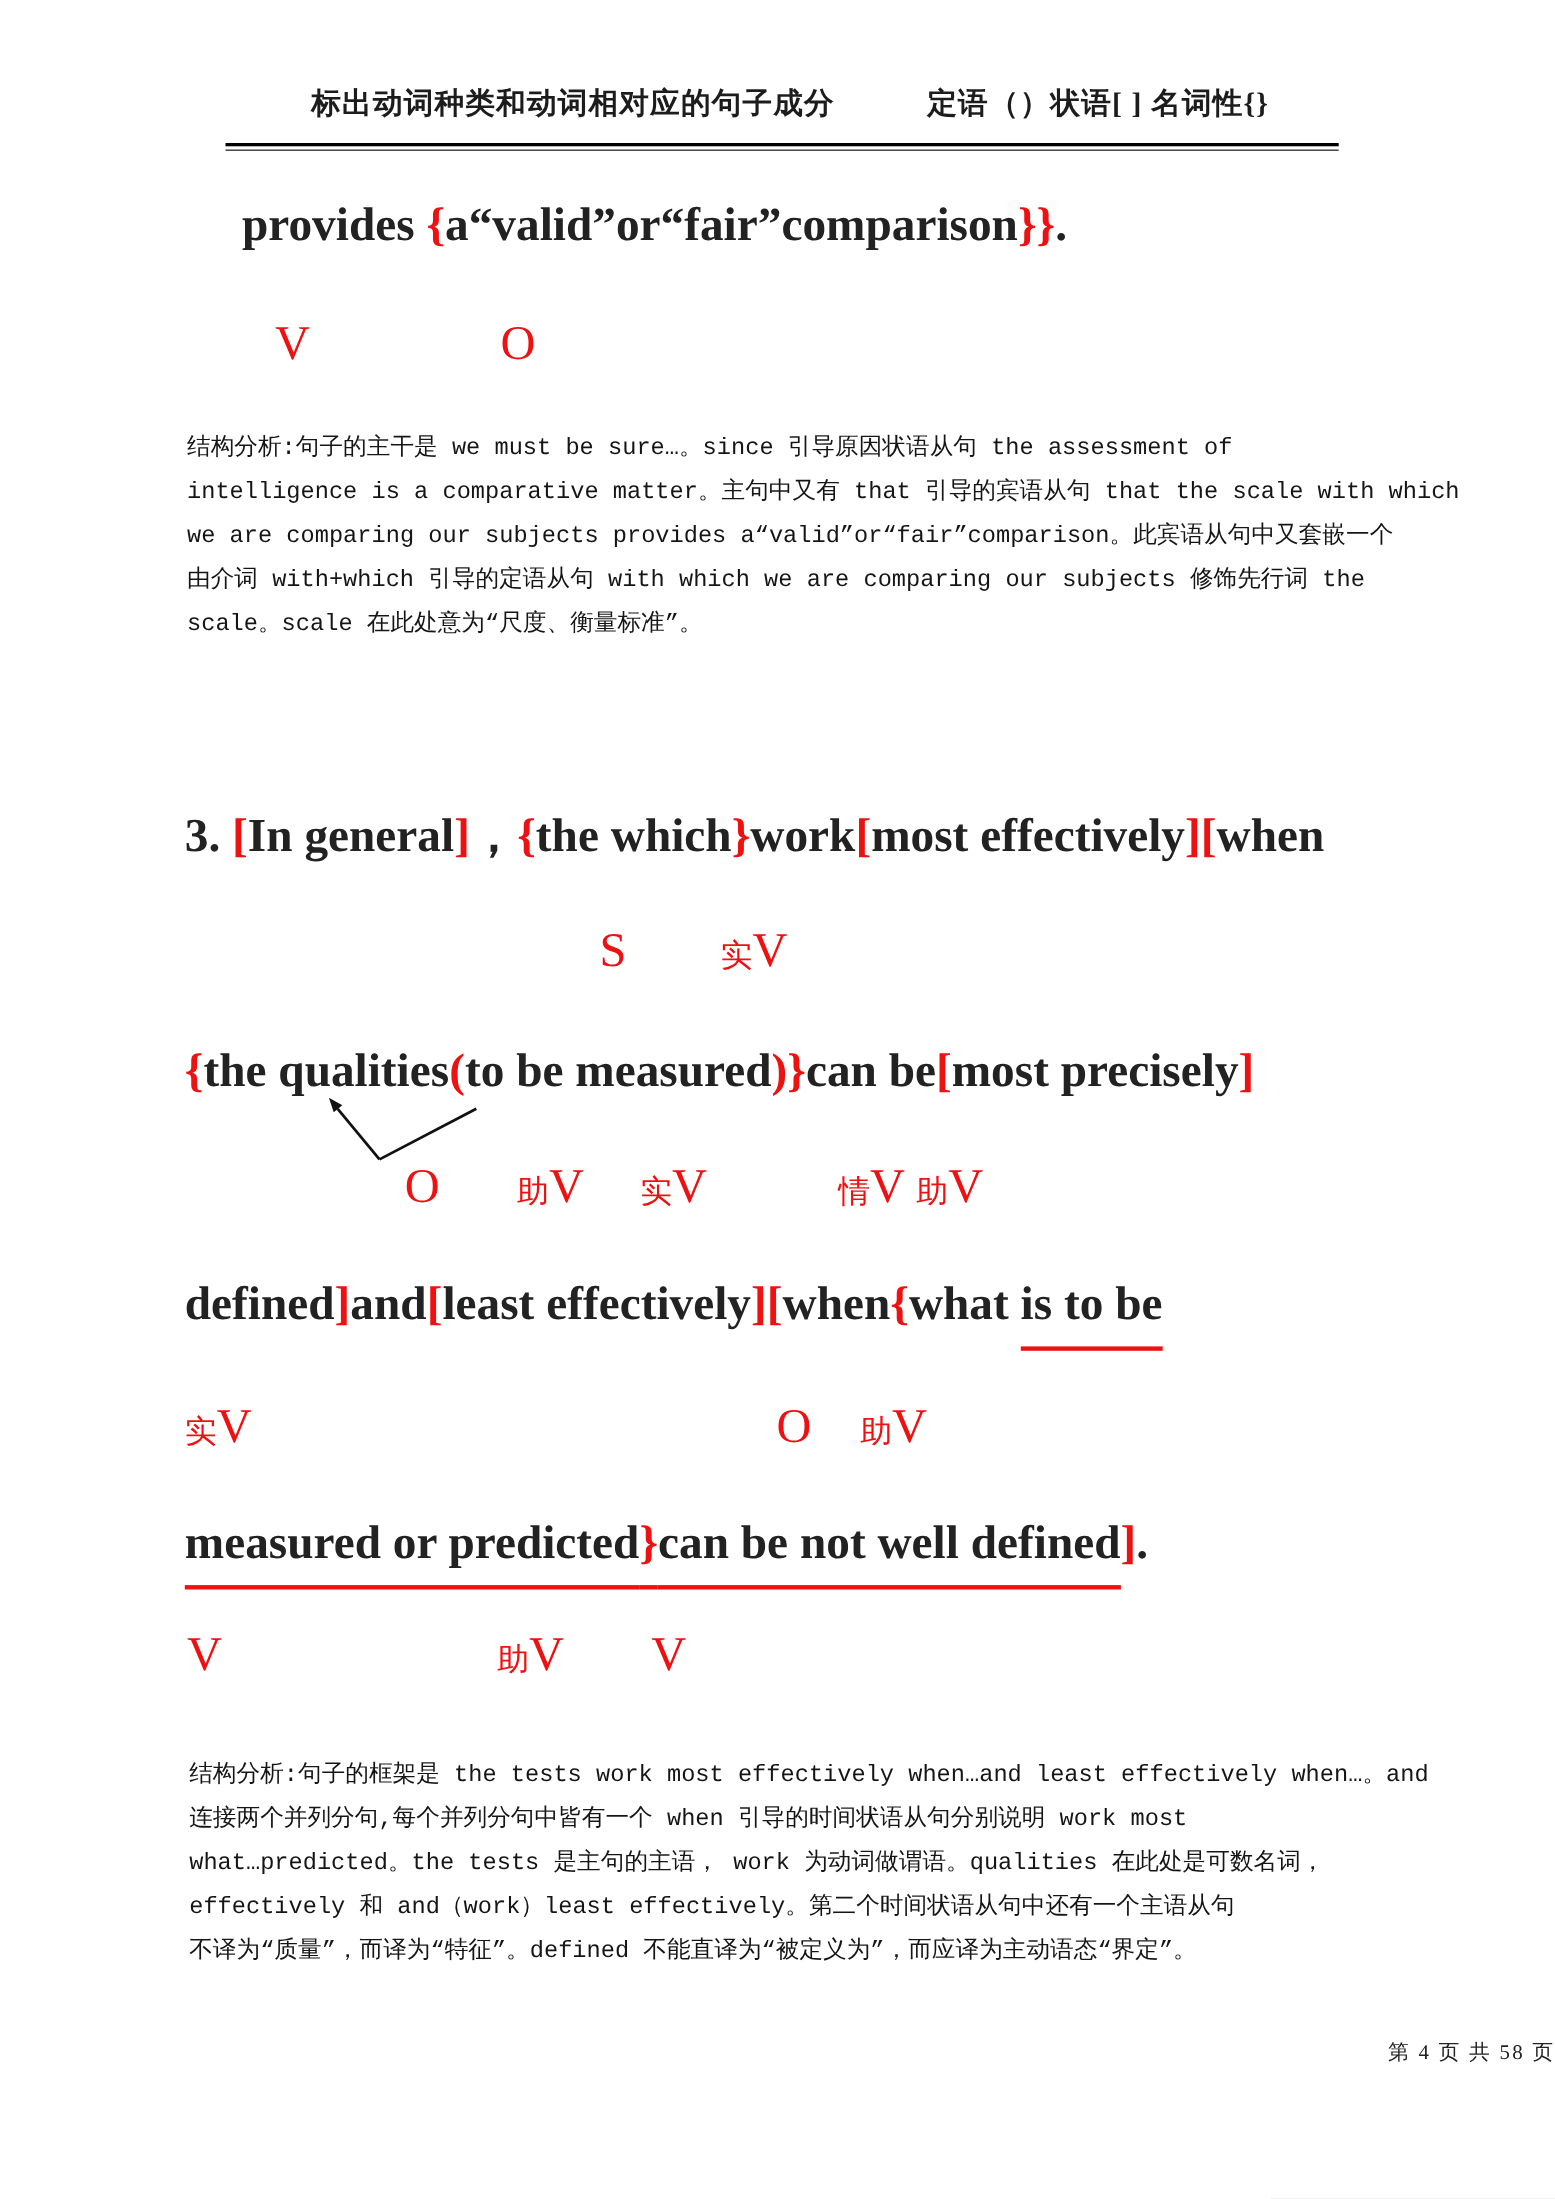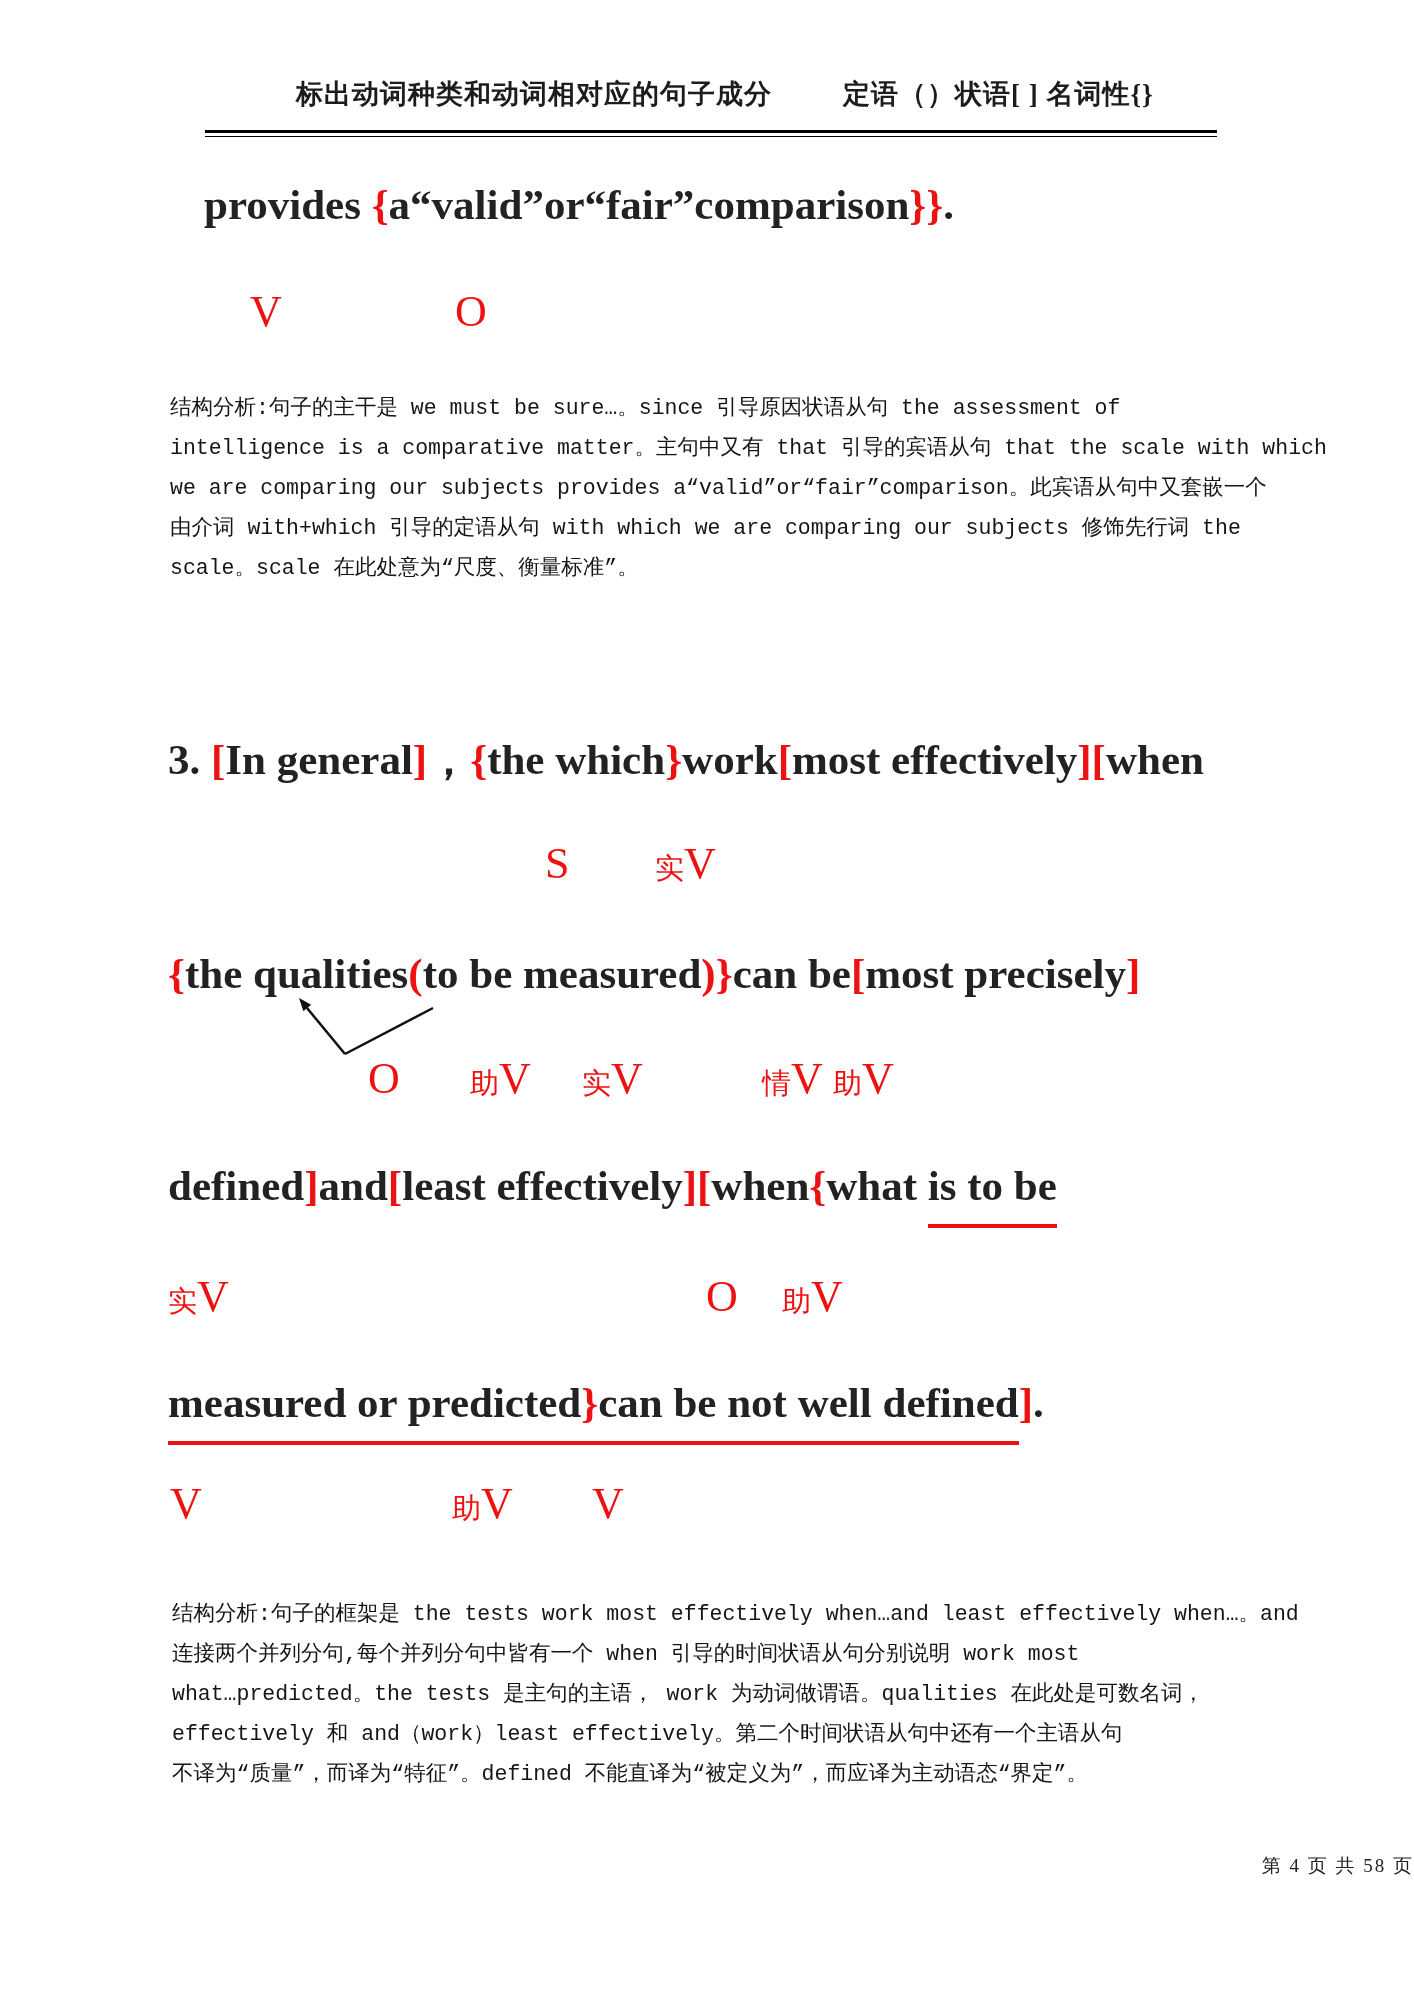--- a/index.html
+++ b/index.html
@@ -20,25 +20,25 @@
   .lblrow { position:absolute; left:0; top:0; width:1414px; height:56px; }
   .para { font-size:21.5px; line-height:40px; color:#151515;font-family:Liberation Mono, monospace; }
   .para div { white-space:nowrap; }
   .footer { left:0; width:1414px; text-align:right; font-size:19px; color:#222; letter-spacing:2px; }
 </style>
 </head>
 <body>
 
 <div class="page">
 
-  <div class="abs hdr" style="left:296px; top:76px;">标出动词种类和动词相对应的句子成分</div>
+  <div class="abs hdr" style="left:283px; top:76px;">标出动词种类和动词相对应的句子成分</div>
   <div class="abs hdr" style="left:843px; top:76px;">定语（）状语[ ] 名词性{}</div>
   <div class="abs rule" style="left:205px; top:130px; width:1012px;"></div>
 
-  <div class="abs h" style="left:204px; top:180px;"><span>provides </span><span class="seg-r">{</span><span>a“valid”or“fair”comparison</span><span class="seg-r">}}</span><span>.</span></div>
+  <div class="abs h" style="left:220px; top:180px;"><span>provides </span><span class="seg-r">{</span><span>a“valid”or“fair”comparison</span><span class="seg-r">}}</span><span>.</span></div>
 
   <div class="lblrow" style="top:288px;">
       <span class="lbl" style="left: 250px;"><span>V</span></span>
       <span class="lbl" style="left: 455px;"><span>O</span></span>
     </div>
 
   <div class="abs para" style="left:170px; top:388px;">
       <div>结构分析:句子的主干是 we must be sure…。since 引导原因状语从句 the assessment of</div>
       <div>intelligence is a comparative matter。主句中又有 that 引导的宾语从句 that the scale with which</div>
       <div>we are comparing our subjects provides a“valid”or“fair”comparison。此宾语从句中又套嵌一个</div>

